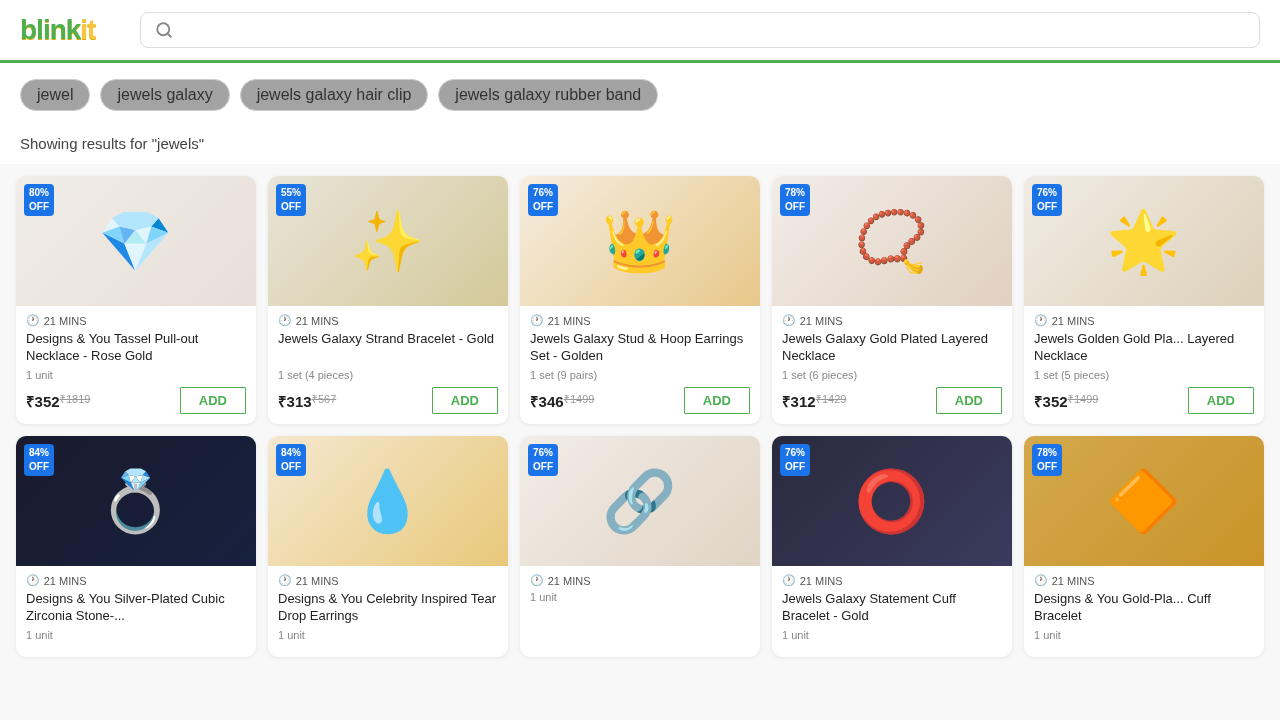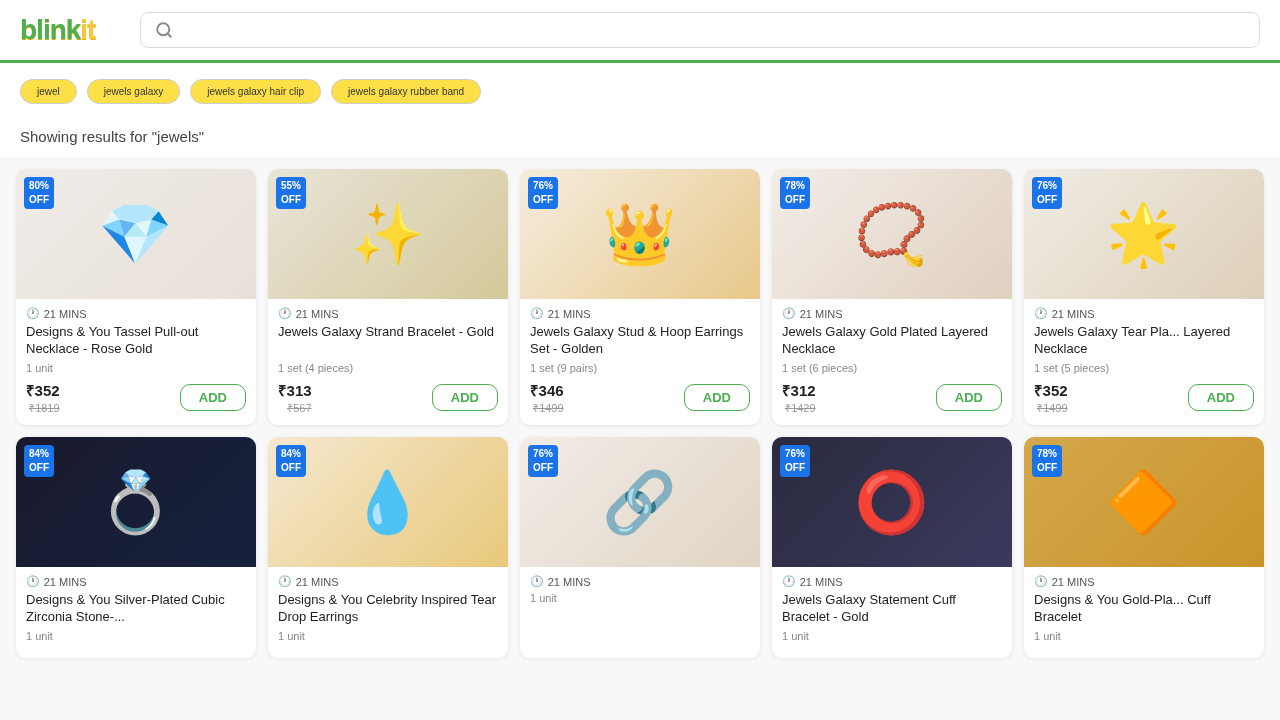--- a/index.html
+++ b/index.html
@@ -47,23 +47,23 @@
       padding: 16px 20px 8px 20px;
       display: flex;
       gap: 10px;
       flex-wrap: wrap;
       background: white;
     }
     .suggestion-chip {
       border: 1.5px solid #ccc;
       border-radius: 20px;
       padding: 6px 16px;
-      font-size: 10px;
+      font-size: 16px;
       color: #333;
-      background: #fde047;
+      background: #a3a3a3;
       cursor: pointer;
       white-space: nowrap;
     }
 
     .results-header {
       padding: 16px 20px 12px 20px;
       font-size: 15px;
       color: #444;
       background: white;
     }
@@ -141,21 +141,21 @@
     }
 
     .price-row {
       display: flex;
       align-items: center;
       justify-content: space-between;
     }
 
     .prices {
       display: flex;
-      flex-direction: column;
+      flex-direction: row;
     }
 
     .current-price {
       font-size: 15px;
       font-weight: 700;
       color: #222;
     }
 
     .original-price {
       font-size: 11px;
@@ -163,21 +163,21 @@
       text-decoration: line-through;
       text-align: right;
     }
 
     .add-btn {
       background: white;
       border: 1.5px solid #4caf50;
       color: #4caf50;
       font-size: 13px;
       font-weight: 700;
-      border-radius: 10px;
+      border-radius: 1px;
       padding: 5px 18px;
       cursor: pointer;
     }
 
     .partial-card {
       overflow: hidden;
     }
 
     
     .img-1 { background: linear-gradient(135deg, #f0ece8 0%, #e8e0d8 100%); }
@@ -313,21 +313,21 @@
     <div class="product-card partial-card">
       <div class="product-image-wrap img-5">
         <div class="discount-badge">76%<br>OFF</div>
         <div style="display:flex;align-items:center;justify-content:center;width:100%;height:100%;font-size:60px;">🌟</div>
       </div>
       <div class="product-info">
         <div class="delivery-row">
           <span class="clock-icon">🕐</span>
           <span>21 MINS</span>
         </div>
-        <div class="product-name">Jewels Galaxy Tear Pla... Layered Necklace</div>
+        <div class="product-name">Jewels Golden Gold Pla... Layered Necklace</div>
         <div class="product-unit">1 set (5 pieces)</div>
         <div class="price-row">
           <div class="prices">
             <span class="current-price">₹352</span>
             <span class="original-price">₹1499</span>
           </div>
           <button class="add-btn">ADD</button>
         </div>
       </div>
     </div>

